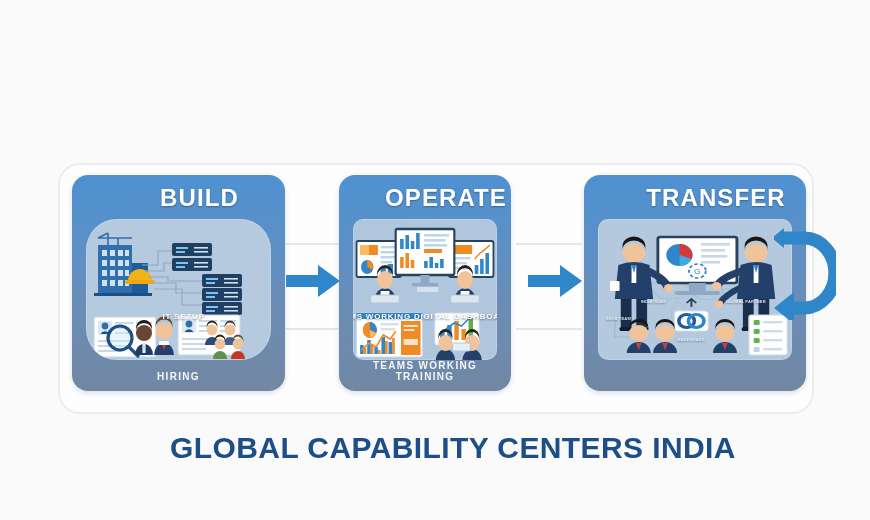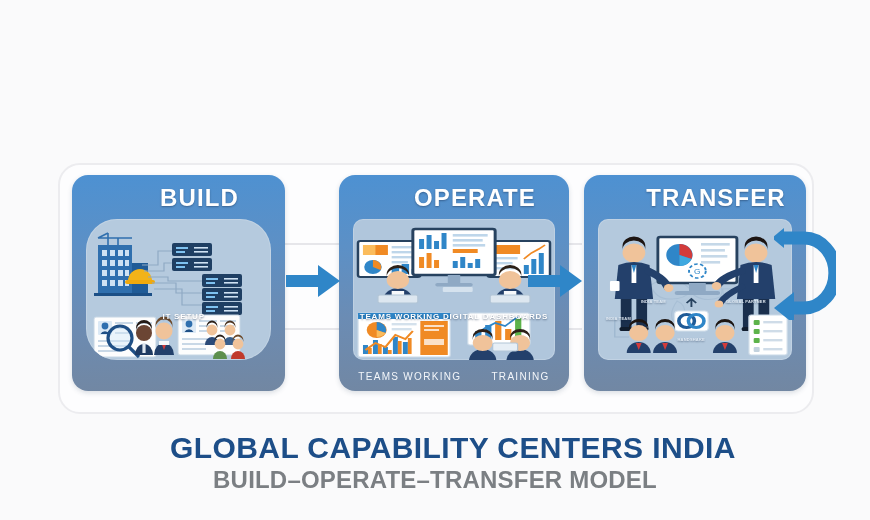--- a/index.html
+++ b/index.html
@@ -26,33 +26,33 @@
 
   
   .panel{
     position:absolute;top:175px;width:213px;height:216px;
     border-radius:16px;
     background:linear-gradient(178deg,#4d91d2 0%,#5c90c6 32%,#6b8cb4 64%,#7287a2 100%);
     box-shadow:0 2px 5px rgba(40,60,90,.16);
     overflow:hidden;
   }
   .panel.p-build{left:72px;}
-  .panel.p-operate{left:339px;width:230px;}
+  .panel.p-operate{left:339px;width:172px;}
   .panel.p-transfer{left:584px;width:222px;}
 
   .panel-title{
     position:absolute;left:0;right:0;top:9px;text-align:center;
     color:#ffffff;font-size:24px;font-weight:700;letter-spacing:1.1px;
     text-shadow:0 1px 2px rgba(25,45,75,.45);
     font-family:"Liberation Sans", sans-serif;
     margin-left:42px;
   }
   .panel-foot{
     position:absolute;left:0;right:0;bottom:9px;text-align:center;
-    color:#f3f6fa;font-size:10px;font-weight:400;letter-spacing:1.3px;
+    color:#f3f6fa;font-size:10px;font-weight:700;letter-spacing:1.3px;
   }
   .panel-foot span{display:inline-block;}
   .panel-foot.two span{margin:0 13px;}
 
   
   .art{
     position:absolute;left:14px;right:14px;top:44px;bottom:31px;
     background:#b3c8dd;border-radius:10px;overflow:hidden;
     box-shadow:inset 0 0 0 1px rgba(255,255,255,.18);
   }
@@ -248,20 +248,23 @@
           <g transform="translate(152,120)">
               <path d="M-7 20 a7 8 0 0 1 14 0 z" fill="#c0392b"></path>
               <circle cx="0" cy="5" r="5.4" fill="#f0c39a"></circle>
               <path d="M-5.4 3 a5.4 5.4 0 0 1 10.8 0 l0 -2 a5.4 5.4 0 0 0 -10.8 0z" fill="#6d4a2b"></path>
             </g>
         </g>
       </svg>
       <div class="art-cap" style="left:50%;transform:translateX(-38%);top:93px;">IT SETUP</div>
     </div>
 
+    <div class="panel-foot">
+      <span>HIRING</span>
+    </div>
   </div>
 
   <div class="panel p-operate">
     <div class="panel-title">OPERATE</div>
 
     <div class="art operate">
       <svg viewBox="0 0 162 141" width="100%" height="100%" preserveAspectRatio="none">
 
         <g>
           <rect x="4" y="22" width="50" height="36" rx="2" fill="#ffffff" stroke="#27425f" stroke-width="2"></rect>
@@ -540,15 +543,14 @@
   </div>
   <div class="loop">
     <svg viewBox="0 0 62 92" width="62" height="92">
       <path d="M6 10 L30 10 A30 34 0 0 1 30 80 L14 80" stroke="#2f86c8" stroke-width="13" fill="none" stroke-linecap="butt"></path>
       <path d="M20 64 L20 96 L0 80 Z" fill="#2f86c8"></path>
       <path d="M6 2 L6 22 L-6 12 Z" fill="#2f86c8" transform="translate(4,-2)"></path>
     </svg>
   </div>
 
   <div class="title-main">GLOBAL CAPABILITY CENTERS INDIA</div>
-  <div class="title-sub">BUILD–OPERATE–TRANSFER MODEL</div>
 
 </div>
 
 </body></html>

